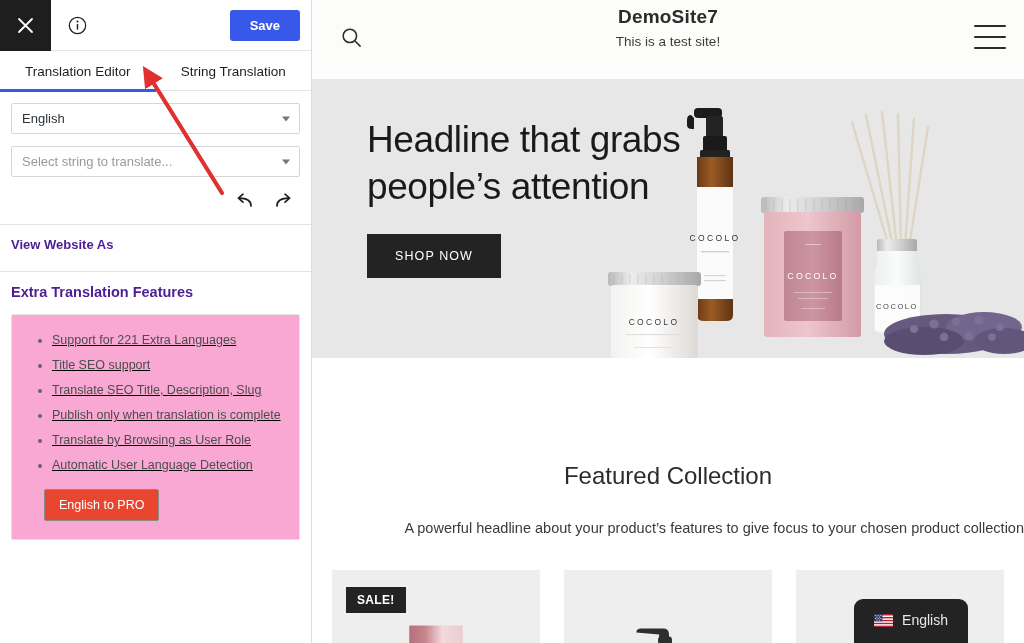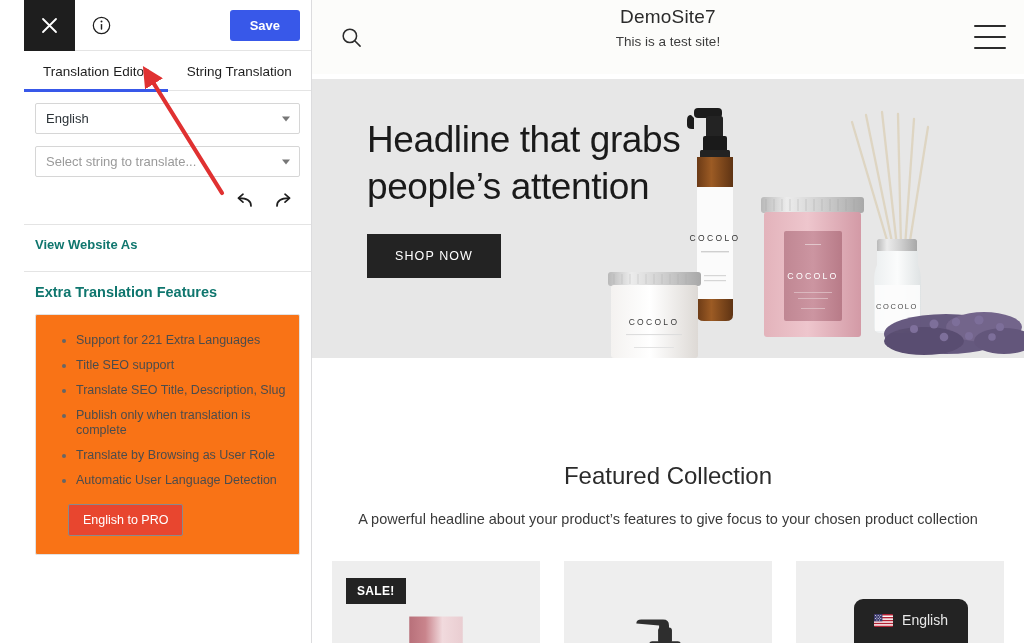--- a/index.html
+++ b/index.html
@@ -11,21 +11,20 @@
   }
   #app { position: relative; width: 1024px; height: 643px; display: flex; }
 
   
   #sidebar {
     width: 312px; height: 643px;
     background: #fff;
     border-right: 1px solid #dcdcde;
     position: relative;
     overflow: hidden;
-    padding-left: 24px;
   }
   .sb-topbar {
     height: 51px; display: flex; align-items: center;
     border-bottom: 1px solid #e4e4e4;
     background: #fff;
   }
   .close-btn {
     width: 51px; height: 51px; background: #1e1e1e;
     display: flex; align-items: center; justify-content: center;
     cursor: pointer; flex: 0 0 51px;
@@ -71,26 +70,26 @@
   }
   .select-box.placeholder { color: #9a9a9a; }
   .select-box .caret {
     position: absolute; right: 9px; top: 50%; transform: translateY(-50%);
     width: 0; height: 0; border-left: 4px solid transparent;
     border-right: 4px solid transparent; border-top: 5px solid #777;
   }
   .undo-redo { display: flex; justify-content: flex-end; gap: 16px; padding: 1px 6px 3px 0; }
   .ur-btn { width: 22px; height: 22px; display:flex; align-items:center; justify-content:center; cursor: pointer; }
 
-  .sb-heading { font-size: 13px; font-weight: 700; color: #0f766e; margin-bottom: 10px; }
+  .sb-heading { font-size: 13px; font-weight: 700; color: #4c1d95; margin-bottom: 10px; }
   .sb-heading.big { font-size: 14.5px; font-weight: 700; }
 
   .feature-card {
-    border: 1px solid #e2e2e2; background: #f97316; border-radius: 2px;
-    padding: 18px 12px 18px 12px; margin-top: 14px;
+    border: 1px solid #e2e2e2; background: #f9a8d4; border-radius: 2px;
+    padding: 18px 12px 18px 12px; margin-top: 14px; text-decoration: underline;
   }
   .feature-list { list-style: none; margin: 0 0 0 14px; padding: 0; }
   .feature-list li {
     position: relative; font-size: 12.5px; color: #4c4c4c;
     line-height: 15px; margin-bottom: 10px; padding-left: 14px;
   }
   .feature-list li::before {
     content: ""; position: absolute; left: 0; top: 6px;
     width: 4px; height: 4px; border-radius: 50%; background: #666;
   }
@@ -105,21 +104,21 @@
   #arrow-annotation { position: absolute; left: 0; top: 0; width: 312px; height: 220px; pointer-events: none; z-index: 50; }
 
   
   #preview { width: 712px; height: 643px; background: #fff; position: relative; overflow: hidden; }
   .site-header {
     height: 74px; background: #fcfcfa; display: flex; align-items: center;
     padding: 0 22px; position: relative;
   }
   .site-search { width: 34px; height: 34px; display:flex; align-items:center; justify-content:center; cursor:pointer; }
   .site-title-wrap { position: absolute; left: 0; right: 0; text-align: center; top: 6px; }
-  .site-title { font-size: 19px; color: #2b2b2b; font-weight: 400; letter-spacing: .2px; }
+  .site-title { font-size: 19px; color: #2b2b2b; font-weight: 700; letter-spacing: .2px; }
   .site-tagline { font-size: 13.5px; color: #3d3d3d; margin-top: 6px; }
   .site-hamburger {
     position: absolute; right: 18px; top: 50%; transform: translateY(-50%);
     width: 32px; height: 24px; display: flex; flex-direction: column;
     justify-content: space-between; cursor: pointer;
   }
   .site-hamburger span { display:block; height: 2px; background: #2b2b2b; border-radius: 1px; }
 
   
   .hero {
@@ -135,21 +134,21 @@
     display: inline-block; background: #232323; color: #fff;
     font-size: 12.5px; letter-spacing: 1.1px; padding: 15px 28px;
     margin-top: 24px; cursor: pointer;
     font-family: "Liberation Sans", sans-serif;
   }
   .hero-img { position: absolute; right: 0; bottom: 0; width: 430px; height: 279px; z-index: 1; }
 
   
   .featured { padding-top: 104px; text-align: center; }
   .featured-title { font-size: 24px; color: #2b2b2b; font-weight: 400; }
-  .featured-sub { font-size: 14.5px; color: #3a3a3a; margin-top: 21px; }
+  .featured-sub { font-size: 14.5px; color: #3a3a3a; margin-top: 30px; text-align: right; }
 
   .cards { display: flex; gap: 24px; padding: 0 20px; margin-top: 34px; }
   .card { flex: 1 1 0; height: 110px; background: #eeeeee; position: relative; overflow: hidden; }
   .sale-badge {
     position: absolute; left: 14px; top: 17px; background: #232323; color: #fff;
     font-size: 12px; font-weight: 700; padding: 6px 11px; letter-spacing: .3px; z-index: 2;
   }
 
   
   .lang-switcher {

